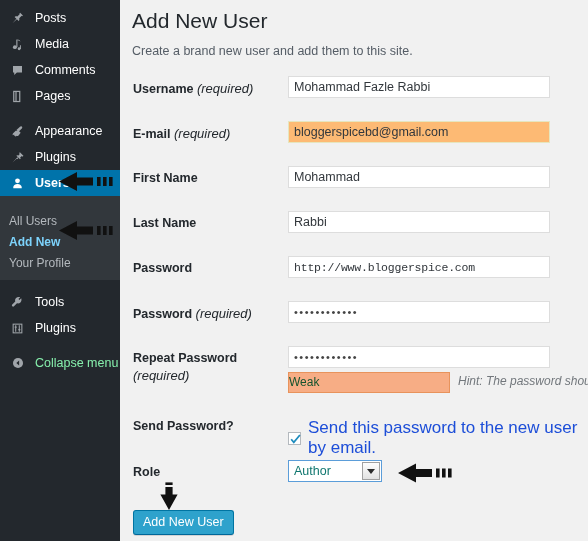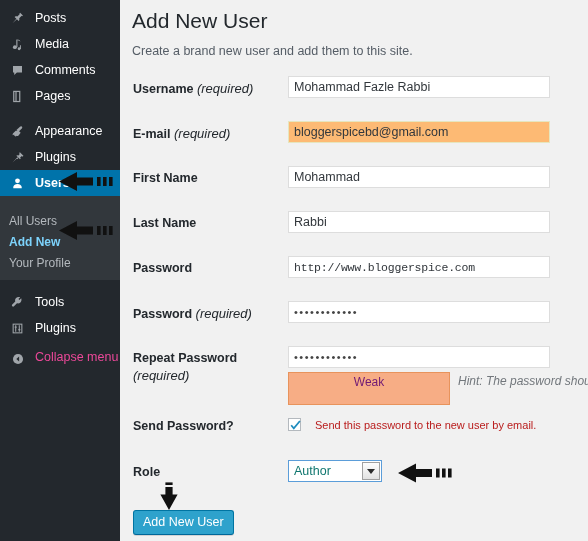--- a/index.html
+++ b/index.html
@@ -73,24 +73,24 @@
     font-size: 12px;
   }
   .submenu-item.current {
     color: #7dd3fc;
     font-weight: bold;
   }
 
   
   .collapse-row {
     display: flex;
-    align-items: flex-start;
+    align-items: center;
     height: 26px;
     padding-left: 9px;
-    color: #ec4899;
+    color: #86efac;
     font-size: 12.5px;
     box-sizing: border-box;
   }
   .collapse-row .mlabel { margin-left: 9px; }
 
   
   .content {
     position: absolute;
     left: 120px; top: 0;
     width: 468px;
@@ -165,28 +165,27 @@
   }
   .input.pw {
     letter-spacing: 1.5px;
     font-size: 11px;
     color: #444;
   }
 
   
   .strength {
     width: 162px;
-    height: 33px;
+    height: 21px;
     box-sizing: border-box;
     background: #f7ad85;
     border: 1px solid #e8935c;
-    color: #701a75;
+    color: #14532d;
     font-size: 12px;
     line-height: 19px;
-    text-align: center;
     margin-top: 4px;
   }
   .strength-wrap { display: flex; align-items: flex-start; }
   .hint {
     font-size: 12px;
     font-style: italic;
     color: #72777c;
     margin-left: 8px;
     margin-top: 6px;
     white-space: nowrap;
@@ -202,23 +201,23 @@
     width: 13px;
     height: 13px;
     flex: 0 0 13px;
     border: 1px solid #b4b9be;
     background: #fff;
     position: relative;
     box-sizing: border-box;
   }
   .checkbox svg { position: absolute; left: 0px; top: -1px; }
   .check-text {
-    margin-left: 14px;
-    font-size: 11px;
-    color: #b91c1c;
+    margin-left: 7px;
+    font-size: 17px;
+    color: #1d4ed8;
   }
 
   
   .select {
     position: relative;
     width: 94px;
     height: 22px;
     box-sizing: border-box;
     border: 1px solid #5b9dd9;
     background: #fff;

